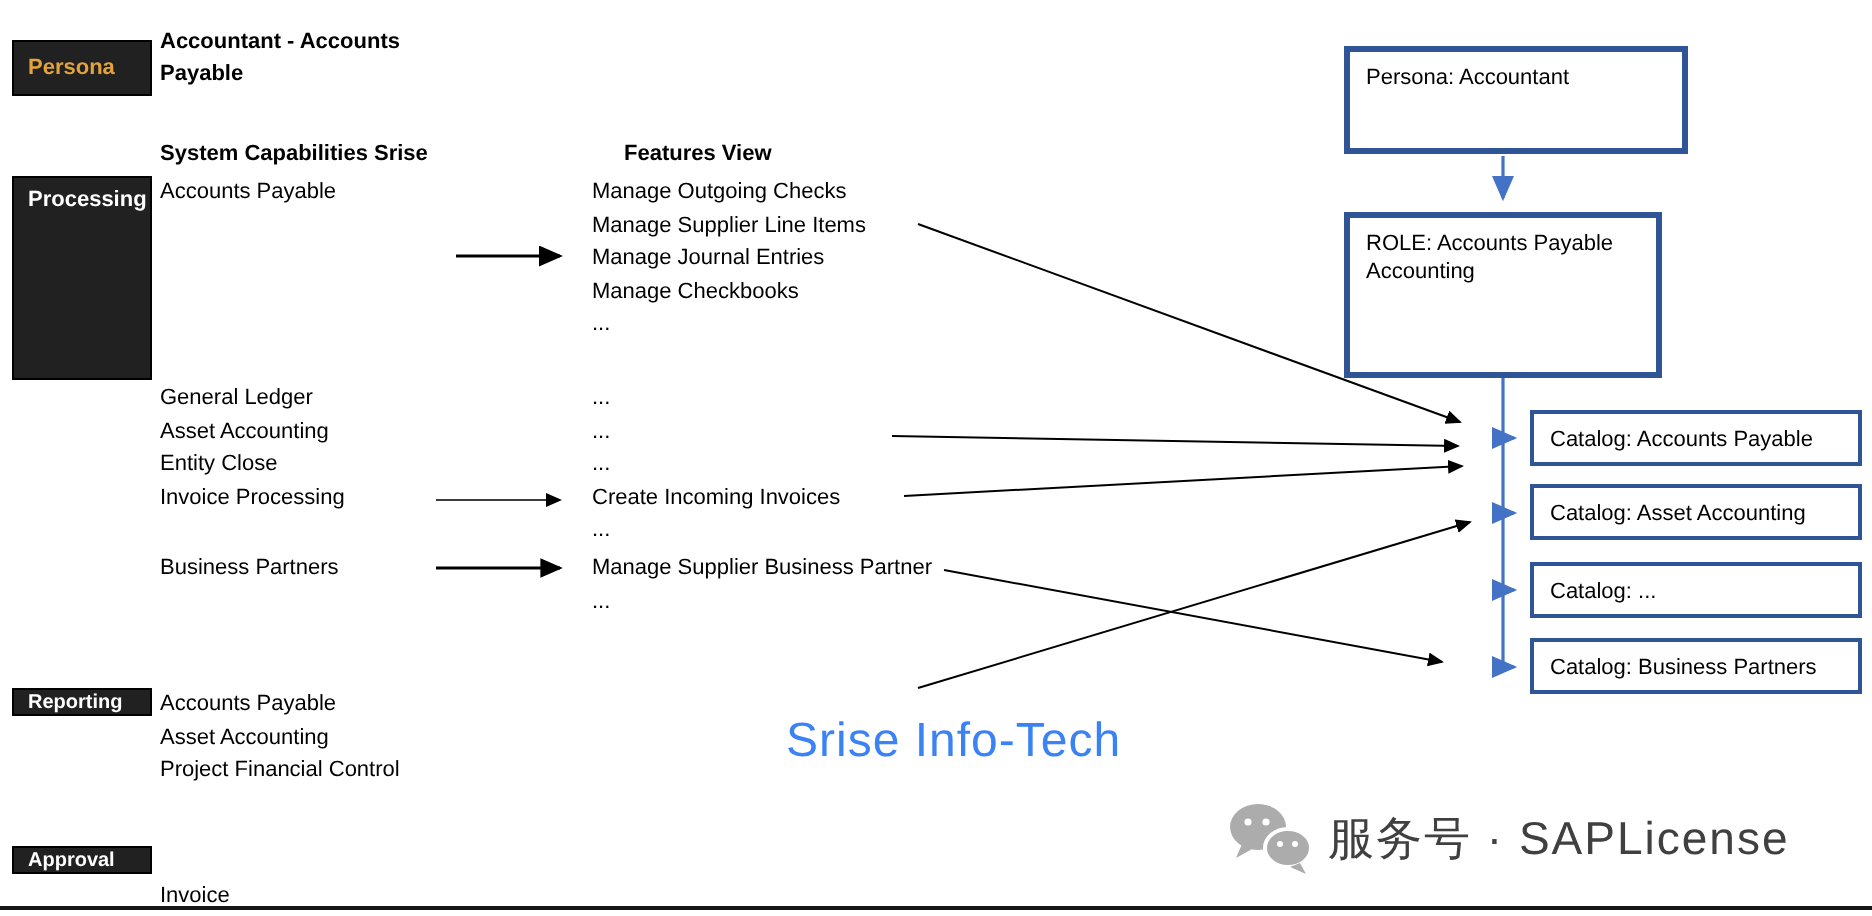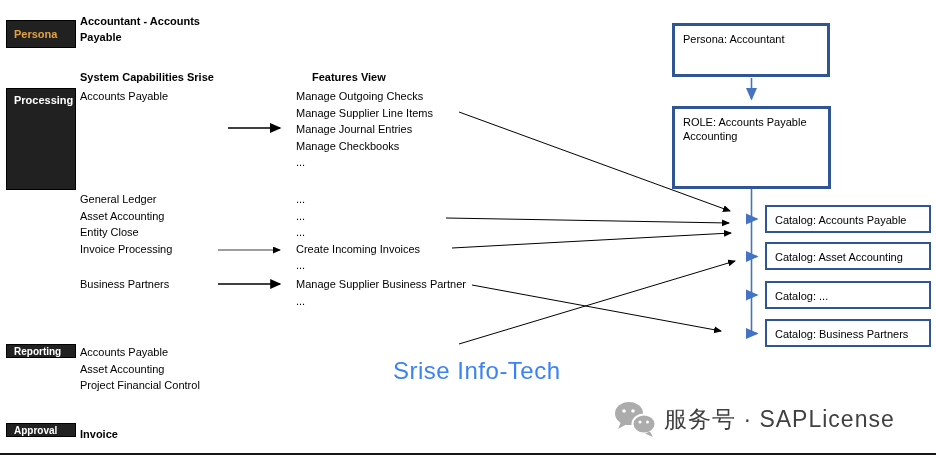--- a/index.html
+++ b/index.html
@@ -22,21 +22,21 @@
   .hdr-syscap{left:80px;top:71px;}
   .hdr-features{left:312px;top:71px;}
   
   .tlist{position:absolute;font-size:11px;line-height:16.5px;white-space:nowrap;}
   .li{height:16.5px;}
   
   .node{
     position:absolute;background:#fff;border:2px solid #2F5597;box-sizing:border-box;
     font-size:11px;line-height:14px;padding:6px 8px;
   }
-  .node.persona-node{left:672px;top:23px;width:158px;height:54px;border-width:3px;}
+  .node.persona-node{left:672px;top:23px;width:172px;height:54px;border-width:3px;}
   .node.role-node{left:672px;top:106px;width:159px;height:83px;border-width:3px;}
   .node.catalog{left:765px;width:166px;height:28px;padding-top:6px;}
   .cat-0{top:205px;}
   .cat-1{top:242px;}
   .cat-2{top:281px;}
   .cat-3{top:319px;}
   
   .brand{position:absolute;left:393px;top:357px;font-size:24px;color:#3b82f6;letter-spacing:0.5px;}
   .watermark{position:absolute;left:612px;top:400px;display:flex;align-items:center;color:#ACACAC;}
   .watermark .wm-text{font-size:23px;letter-spacing:1px;margin-left:6px;color:#404040;}
@@ -87,21 +87,21 @@
   <div class="tlist" style="left:296px;top:276px;">
       <div class="li">Manage Supplier Business Partner</div>
       <div class="li">...</div>
     </div>
 
   <div class="tlist" style="left:80px;top:344px;">
       <div class="li">Accounts Payable</div>
       <div class="li">Asset Accounting</div>
       <div class="li">Project Financial Control</div>
     </div>
-  <div class="tlist" style="left:80px;top:426px;font-weight:bold;">
+  <div class="tlist" style="left:80px;top:440px;">
       <div class="li">Invoice</div>
     </div>
 
   <svg class="overlay" width="936" height="458" viewBox="0 0 936 458">
     <defs>
       <marker id="mBlack" markerWidth="9" markerHeight="8" refX="7" refY="3.5" orient="auto">
         <path d="M0,0 L8,3.5 L0,7 Z" fill="#000"></path>
       </marker>
       <marker id="mBlue" markerWidth="9" markerHeight="8" refX="7" refY="3.5" orient="auto">
         <path d="M0,0 L8,3.5 L0,7 Z" fill="#4472C4"></path>

